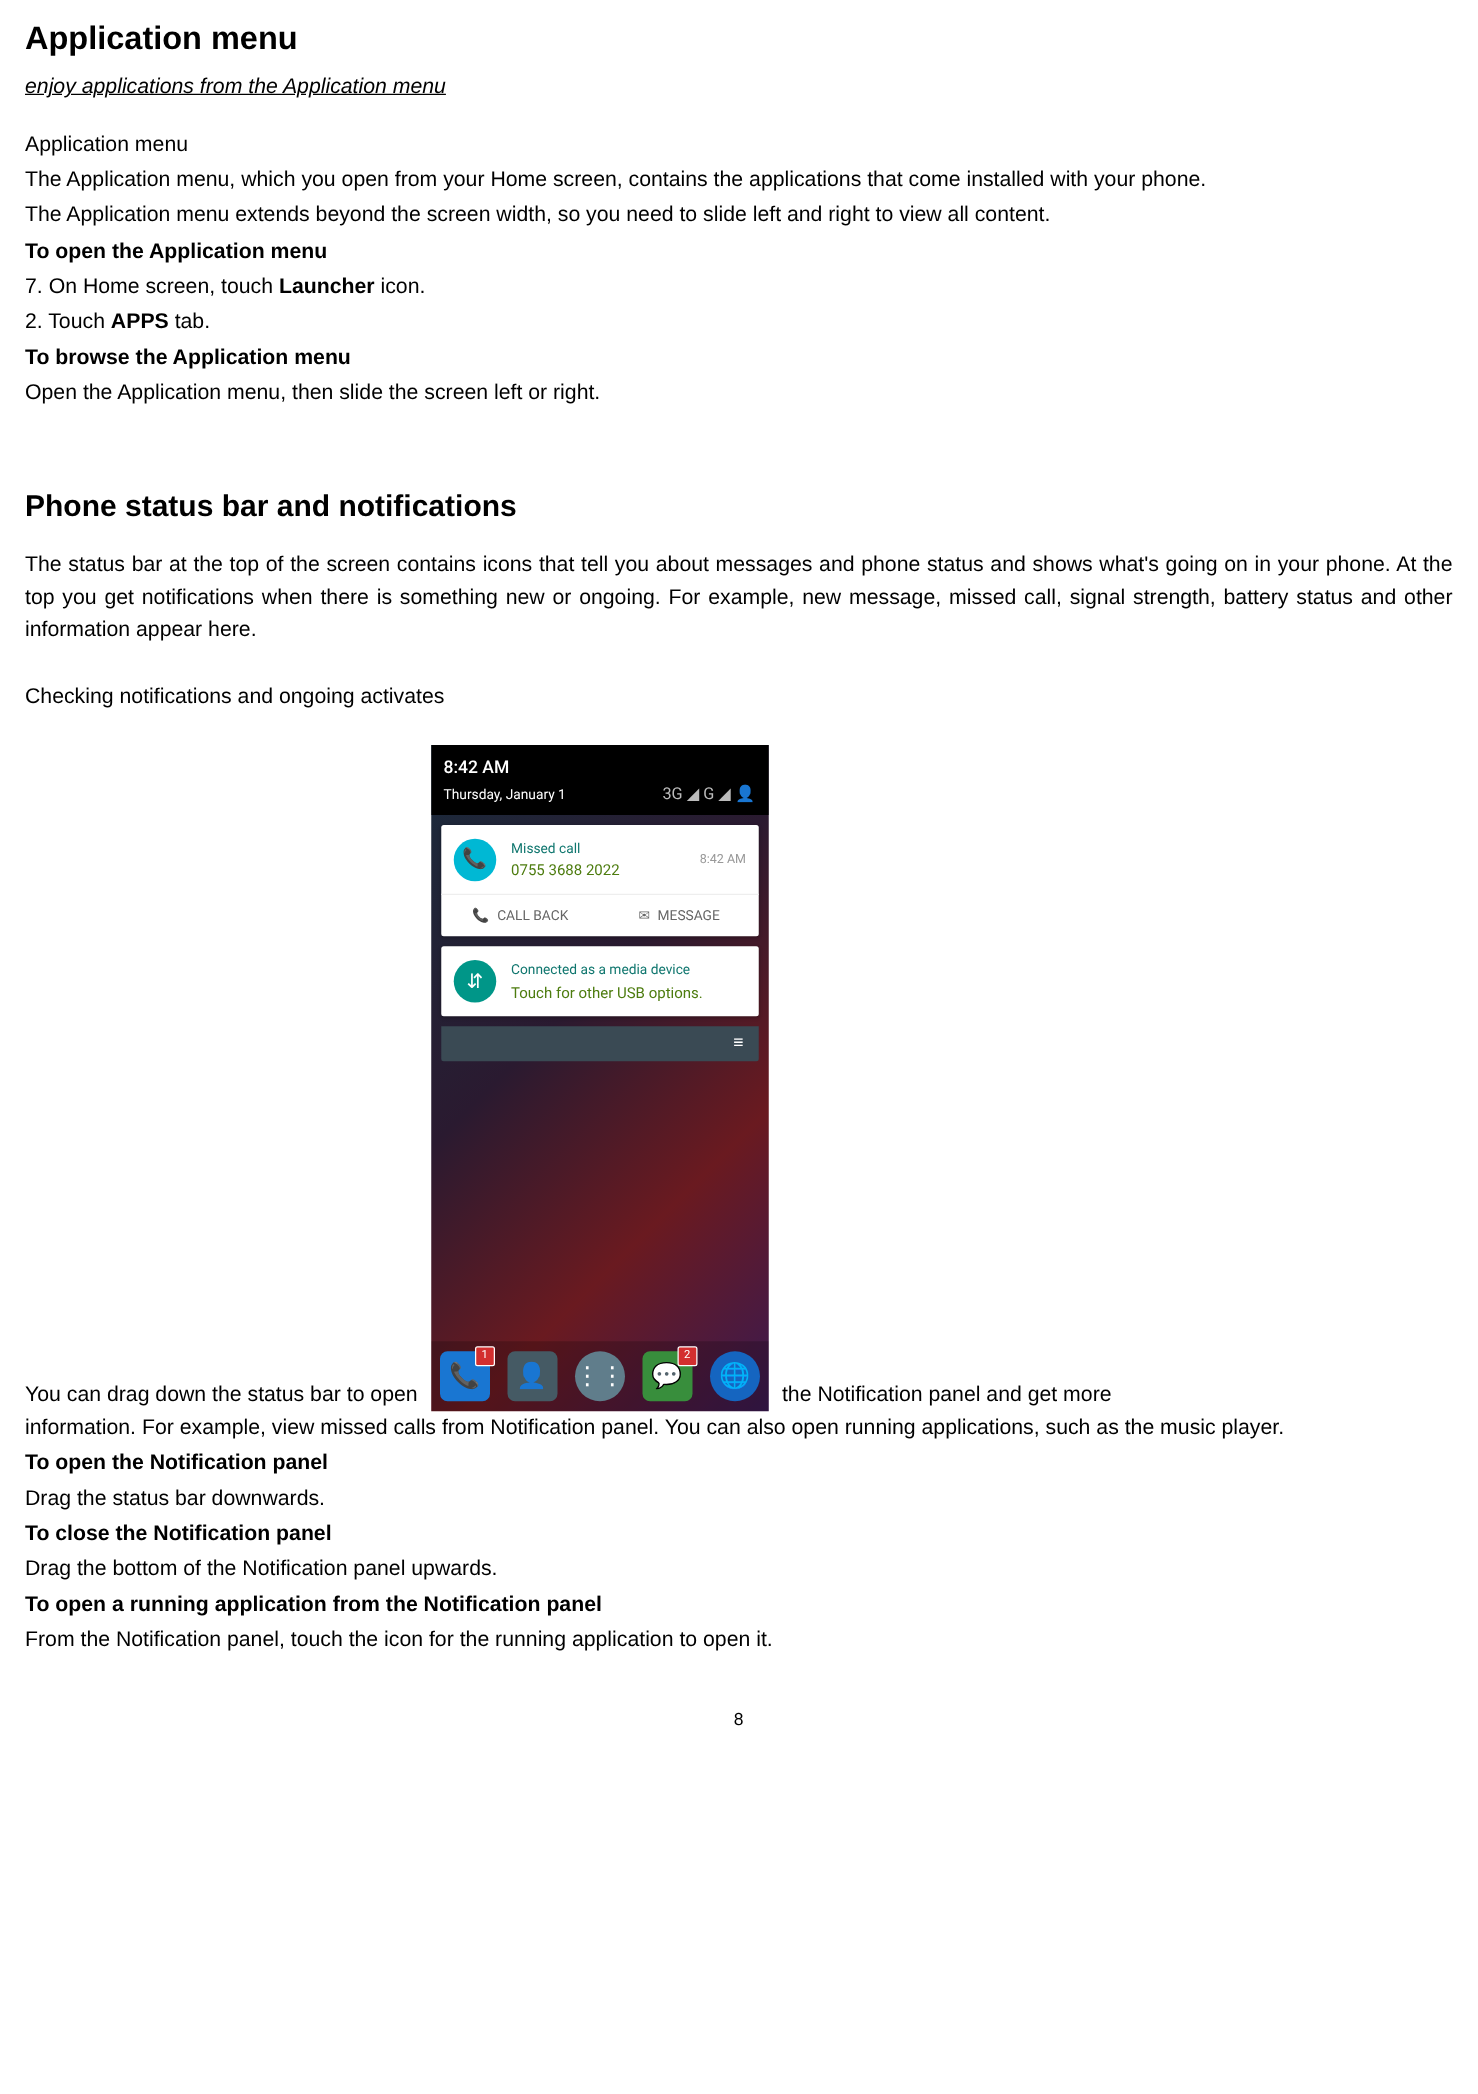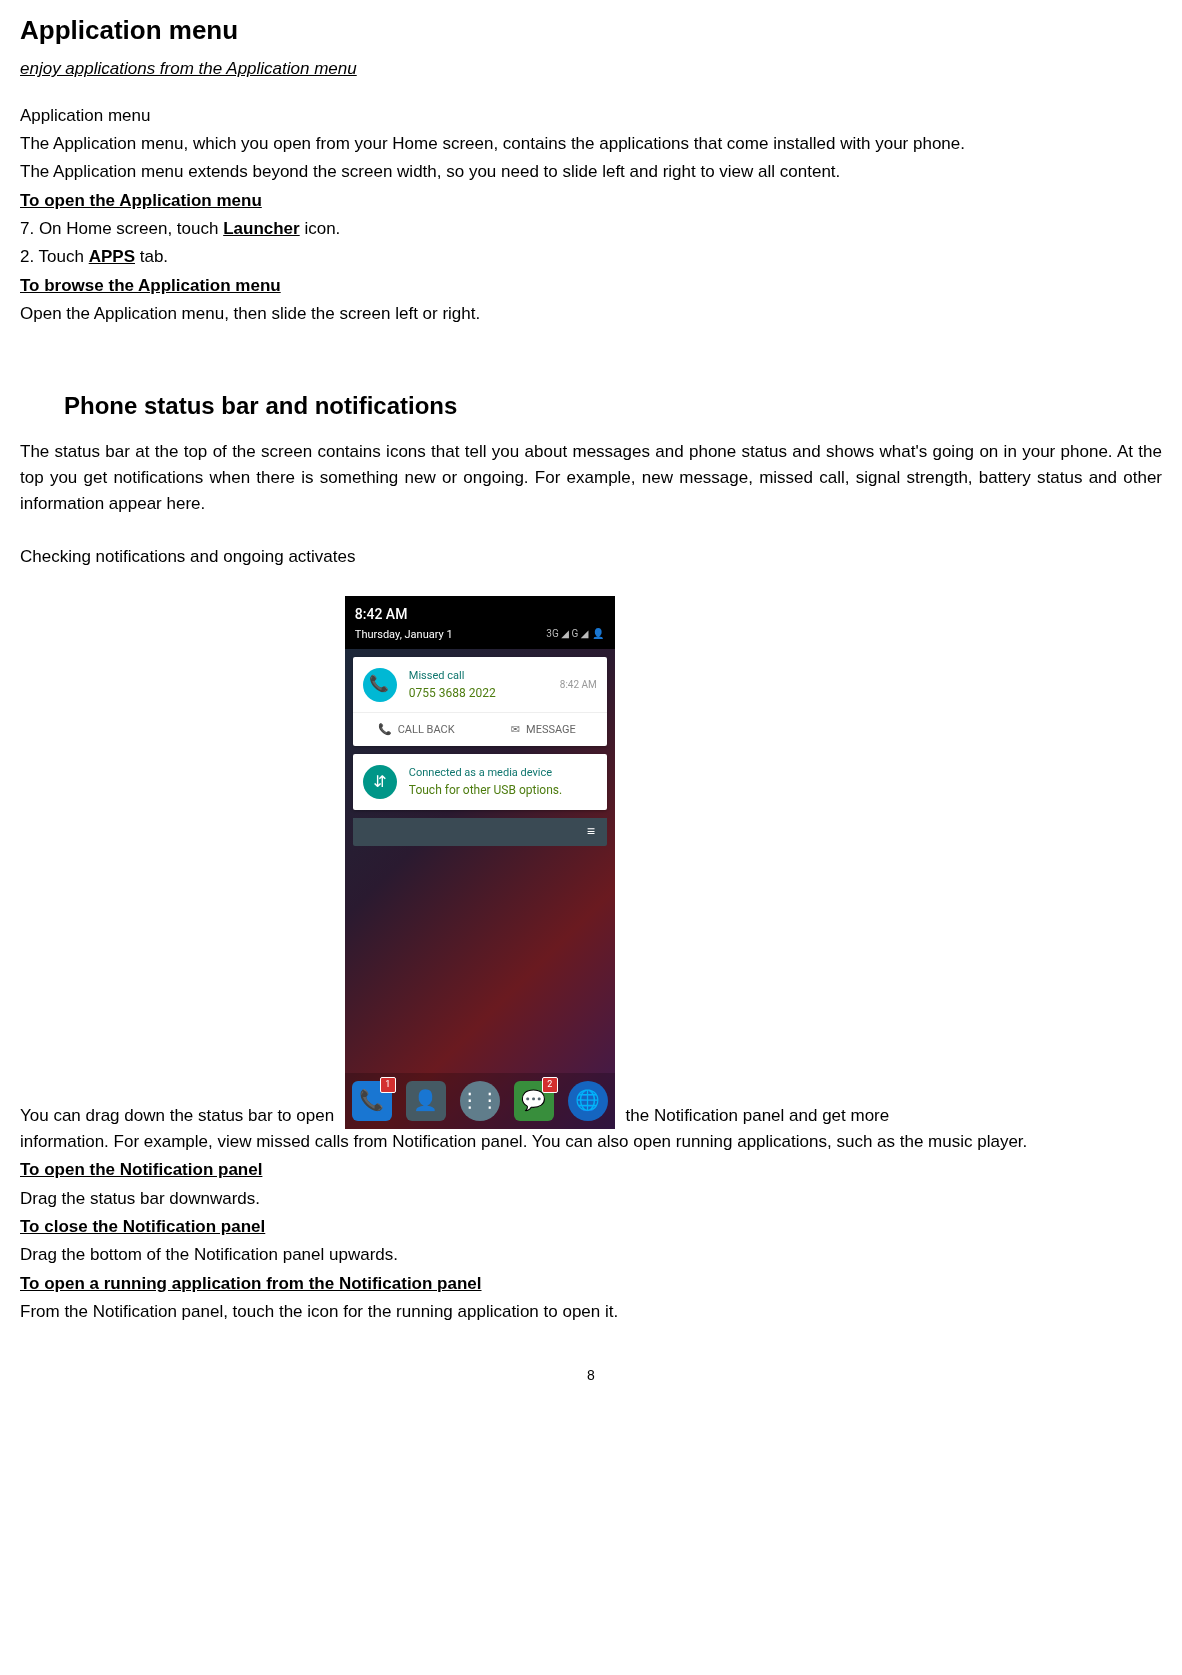--- a/index.html
+++ b/index.html
@@ -21,27 +21,26 @@
       font-style: italic;
       text-decoration: underline;
       margin-bottom: 20px;
       display: block;
     }
     h2 {
       font-size: 24px;
       font-weight: bold;
       margin-top: 60px;
       margin-bottom: 14px;
-      margin-left: 44px;
     }
     p {
       margin: 0 0 2px 0;
       text-align: justify;
     }
-    .bold { font-weight: bold; text-decoration: underline; }
+    .bold { font-weight: bold; }
     .spacer24 { height: 24px; }
     .page-num { text-align: center; font-size: 14px; margin-top: 40px; }
 
     
     .phone {
       display: inline-block;
       vertical-align: bottom;
       width: 270px;
       height: 533px;
       margin: 0 6px;
@@ -52,21 +51,21 @@
     }
     .phone .statusbar {
       background: #000;
       color: #fff;
       font-size: 11px;
       padding: 8px 10px 6px;
     }
     .phone .statusbar .time { font-size: 14px; font-weight: 500; }
     .phone .statusbar .date { font-size: 11px; display: flex; justify-content: space-between; align-items: center; }
     .phone .sig { display:inline-flex; gap:4px; align-items:center; color:#bbb; }
-    .phone .sig span { font-size:10px; }
+    .phone .sig span { font-size:13px; }
     .phone .panel { background: #fff; margin: 8px; border-radius: 2px; box-shadow: 0 1px 3px rgba(0,0,0,0.3); }
     .phone .notif { display:flex; align-items:center; padding:10px; }
     .phone .badge-circ { width:34px; height:34px; border-radius:50%; display:flex; align-items:center; justify-content:center; color:#fff; flex-shrink:0; margin-right:12px; font-size:16px; }
     .phone .badge-blue { background:#00b8d4; }
     .phone .badge-teal { background:#009688; }
     .phone .notif-txt { flex:1; }
     .phone .notif-title { font-size:11px; color:#0f766e; }
     .phone .notif-sub { font-size:12px; color:#4d7c0f; }
     .phone .notif-time { font-size:10px; color:#999; }
     .phone .actions { display:flex; border-top:1px solid #eee; }

